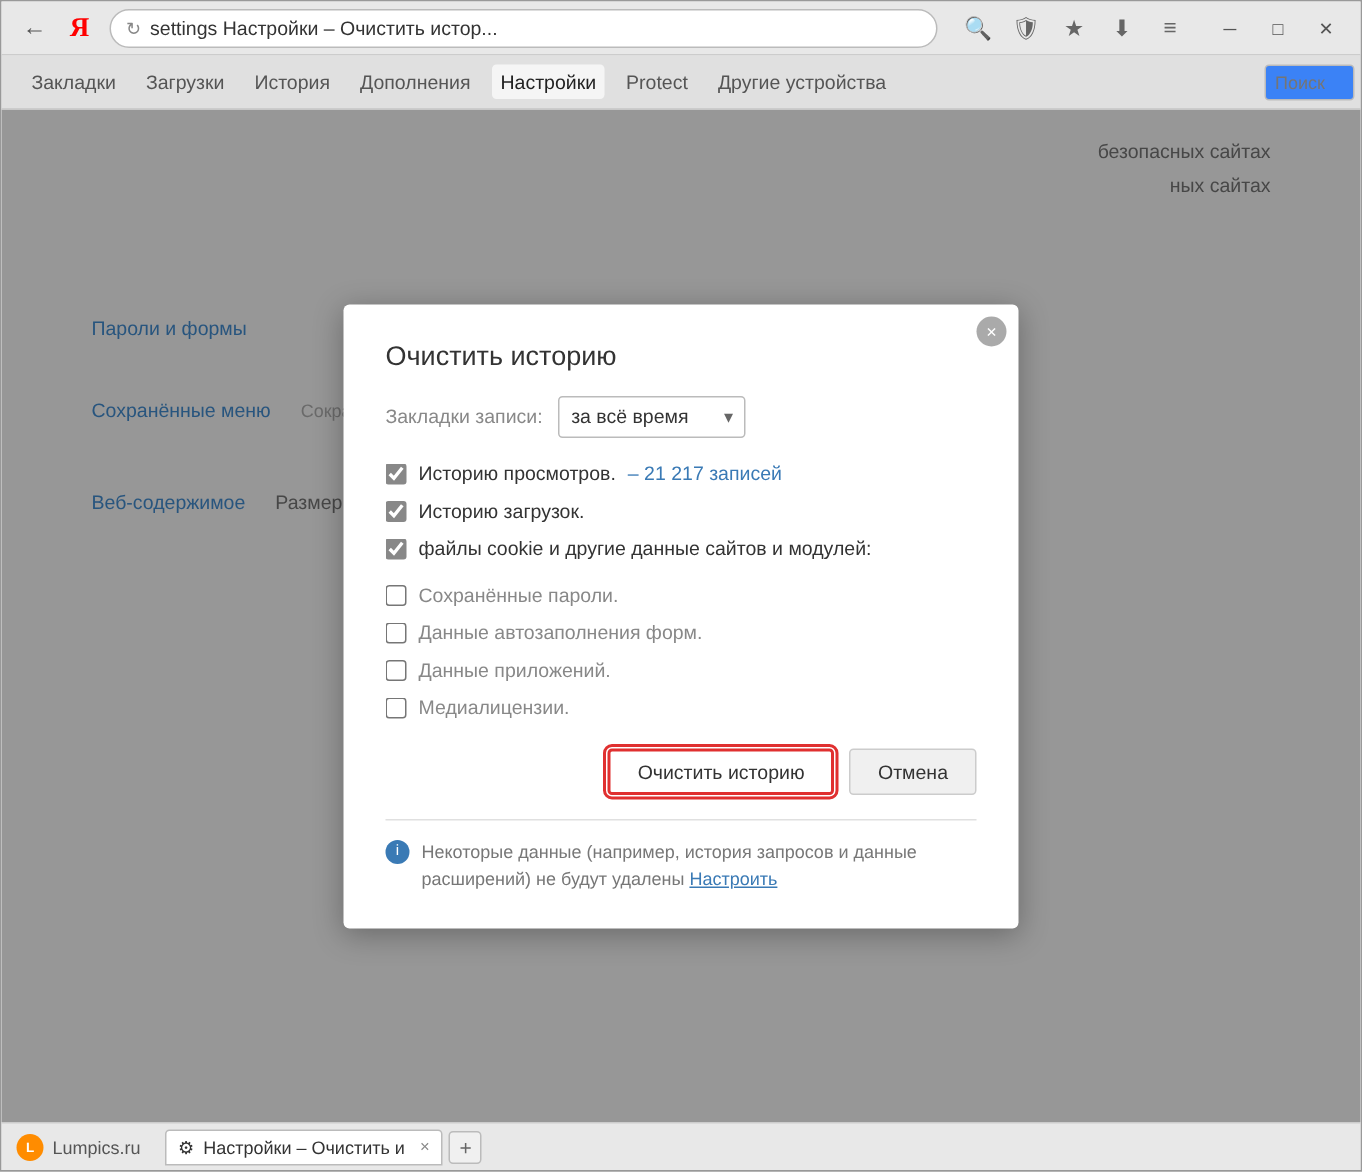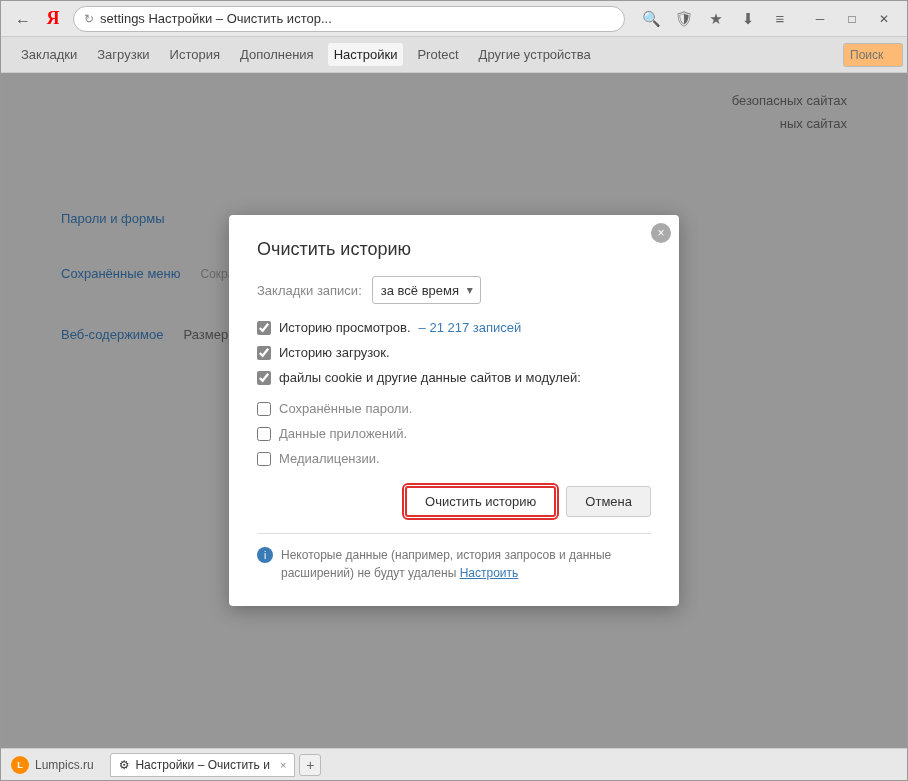--- a/index.html
+++ b/index.html
@@ -149,21 +149,21 @@
       color: #555;
       font-size: 13px;
     }
     .search-box {
       width: 60px;
       height: 24px;
       border: 1px solid #bbb;
       border-radius: 3px;
       font-size: 12px;
       padding: 0 6px;
-      background: #fdba74;
+      background: #3b82f6;
     }
 
     
     .main-content {
       flex: 1;
       background: #d8d8d8;
       position: relative;
       overflow: hidden;
     }
 
@@ -218,21 +218,21 @@
     .delete-label {
       font-size: 13px;
       color: #888;
       white-space: nowrap;
     }
     .period-select {
       height: 28px;
       border: 1px solid #bbb;
       border-radius: 3px;
       background: white;
-      padding: 0 20px 0 8px;
+      padding: 0 36px 0 8px;
       font-size: 13px;
       color: #333;
       appearance: none;
       cursor: pointer;
       position: relative;
     }
     .select-wrapper {
       position: relative;
       display: inline-block;
     }
@@ -507,20 +507,24 @@
             <input type="checkbox" checked="" style="">
             <span class="checkbox-label">файлы cookie и другие данные сайтов и модулей:</span>
           </div>
           <div class="separator"></div>
           <div class="checkbox-item checkbox-disabled">
             <input type="checkbox" style="">
             <span class="checkbox-label">Сохранённые пароли.</span>
           </div>
           <div class="checkbox-item checkbox-disabled">
             <input type="checkbox" style="">
+            <span class="checkbox-label">Данные автозаполнения форм.</span>
+          </div>
+          <div class="checkbox-item checkbox-disabled">
+            <input type="checkbox" style="">
             <span class="checkbox-label">Данные приложений.</span>
           </div>
           <div class="checkbox-item checkbox-disabled">
             <input type="checkbox" style="">
             <span class="checkbox-label">Медиалицензии.</span>
           </div>
         </div>
 
         <div class="dialog-buttons">
           <button class="btn-clear">Очистить историю</button>

